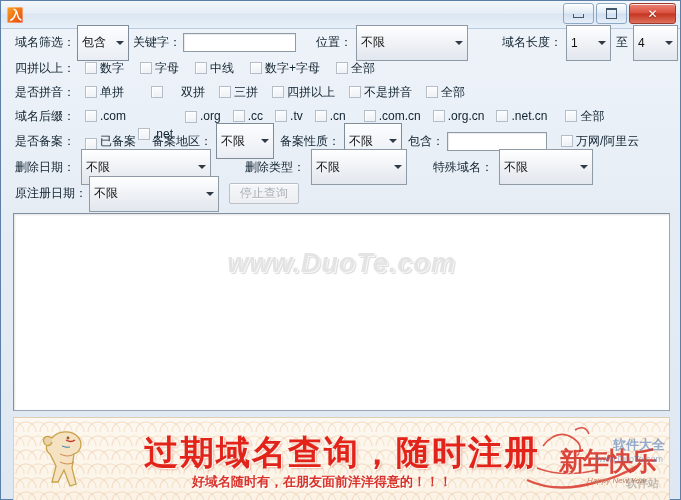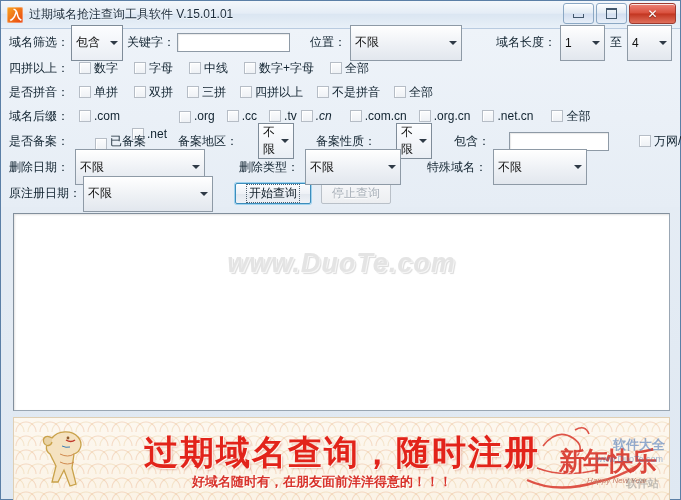--- a/index.html
+++ b/index.html
@@ -55,21 +55,21 @@
   .minbar{display:block;width:9px;height:3px;border:1px solid #41576c;
     border-top:none;background:transparent;margin-top:5px;}
   .maxsq{display:block;width:9px;height:8px;border:1px solid #41576c;
     border-top-width:2px;background:transparent;}
 
   
   .form{
     position:relative;padding:0 0 0 0;
     background:linear-gradient(#eef3f9,#e6edf5);
   }
-  .row{display:flex;align-items:center;height:24px;padding-left:8px;}
+  .row{display:flex;align-items:center;height:24px;padding-left:14px;}
   .row.r1{height:27px;}
   .lbl{color:#10222f;white-space:nowrap;font-size:12px;}
 
   
   .combo{
     position:relative;display:inline-flex;align-items:center;
     height:36px;box-sizing:border-box;
     border:1px solid #8e9aa6;background:linear-gradient(#ffffff,#eef1f5 55%,#e2e7ee);
     color:#111;font-size:12px;padding:0 18px 0 4px;
     box-shadow:inset 0 1px 0 #fff;
@@ -182,21 +182,20 @@
 </head>
 <body>
 
 <div class="window">
 
   <div class="titlebar">
     <div class="app-icon">
       <span class="sq"></span>
         <span class="ck">入</span>
     </div>
-    <div class="title-text">过期域名抢注查询工具软件 V.15.01.01</div>
     <div class="winbtns">
       <div class="wbtn">
         <span class="minbar"></span>
       </div>
       <div class="wbtn">
         <span class="maxsq"></span>
       </div>
       <div class="wbtn close">
         <span class="g">✕</span>
       </div>
@@ -253,21 +252,21 @@
           <span>全部</span>
         </span>
     </div>
 
     <div class="row">
       <span class="lbl">是否拼音：</span>
       <span class="cb" style="margin-left:10px;">
           <span class="box"></span>
           <span>单拼</span>
         </span>
-      <span class="cb" style="margin-left:16px;">
+      <span class="cb" style="margin-left:27px;gap:15px;">
           <span class="box"></span>
           <span>双拼</span>
         </span>
       <span class="cb" style="margin-left:14px;align-items:center;">
           <span class="box"></span>
           <span>三拼</span>
         </span>
       <span class="cb" style="margin-left:14px;">
           <span class="box"></span>
           <span>四拼以上</span>
@@ -297,21 +296,21 @@
           <span>.org</span>
         </span>
       <span class="cb" style="margin-left:12px;">
           <span class="box"></span>
           <span>.cc</span>
         </span>
       <span class="cb" style="margin-left:12px;">
           <span class="box"></span>
           <span>.tv</span>
         </span>
-      <span class="cb" style="margin-left:4px;font-style:italic;">
+      <span class="cb" style="margin-left:12px;">
           <span class="box"></span>
           <span>.cn</span>
         </span>
       <span class="cb" style="margin-left:18px;">
           <span class="box"></span>
           <span>.com.cn</span>
         </span>
       <span class="cb" style="margin-left:12px;">
           <span class="box"></span>
           <span>.org.cn</span>
@@ -319,21 +318,21 @@
       <span class="cb" style="margin-left:12px;">
           <span class="box"></span>
           <span>.net.cn</span>
         </span>
       <span class="cb" style="margin-left:18px;">
           <span class="box"></span>
           <span>全部</span>
         </span>
     </div>
 
-    <div class="row" style="height:26px;gap:16px;">
+    <div class="row" style="height:26px;">
       <span class="lbl">是否备案：</span>
       <span class="cb" style="margin-left:10px;align-items:flex-end;">
           <span class="box"></span>
           <span>已备案</span>
         </span>
       <span class="lbl" style="margin-left:16px;">备案地区：</span>
       <span class="combo sunken" style="margin-left:4px;width:58px;">
         <span>不限</span>
         <span class="arw"></span>
       </span>
@@ -366,23 +365,20 @@
         <span>不限</span>
         <span class="arw"></span>
       </span>
     </div>
 
     <div class="row" style="height:27px;">
       <span class="lbl">原注册日期：</span>
       <span class="combo" style="margin-left:2px;width:130px;">
         <span>不限</span>
         <span class="arw"></span>
-      </span>
-      <span class="btn focus" style="margin-left:22px;">
-        <span class="inner">开始查询</span>
       </span>
       <span class="btn disabled" style="margin-left:10px;">
         <span>停止查询</span>
       </span>
     </div>
   </div>
 
   <div class="listarea">
     <div class="watermark">www.DuoTe.com</div>
   </div>

